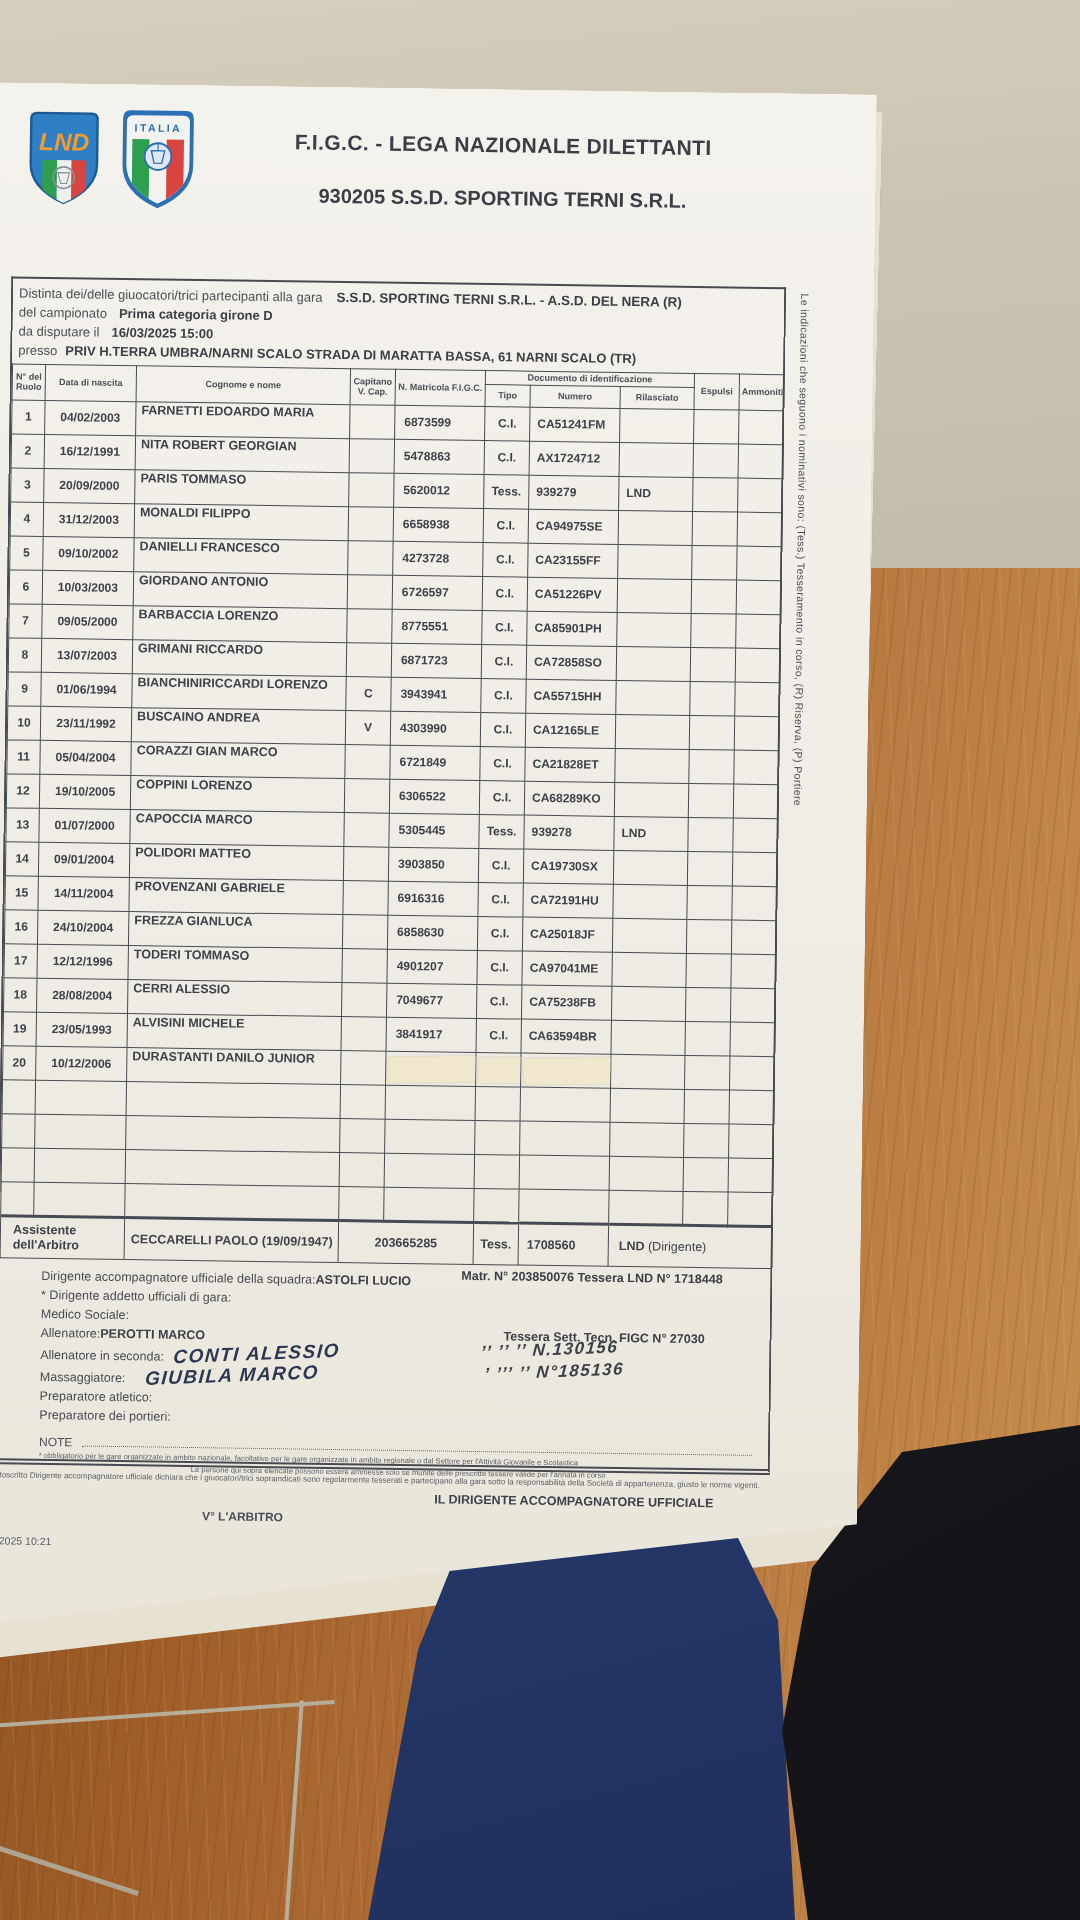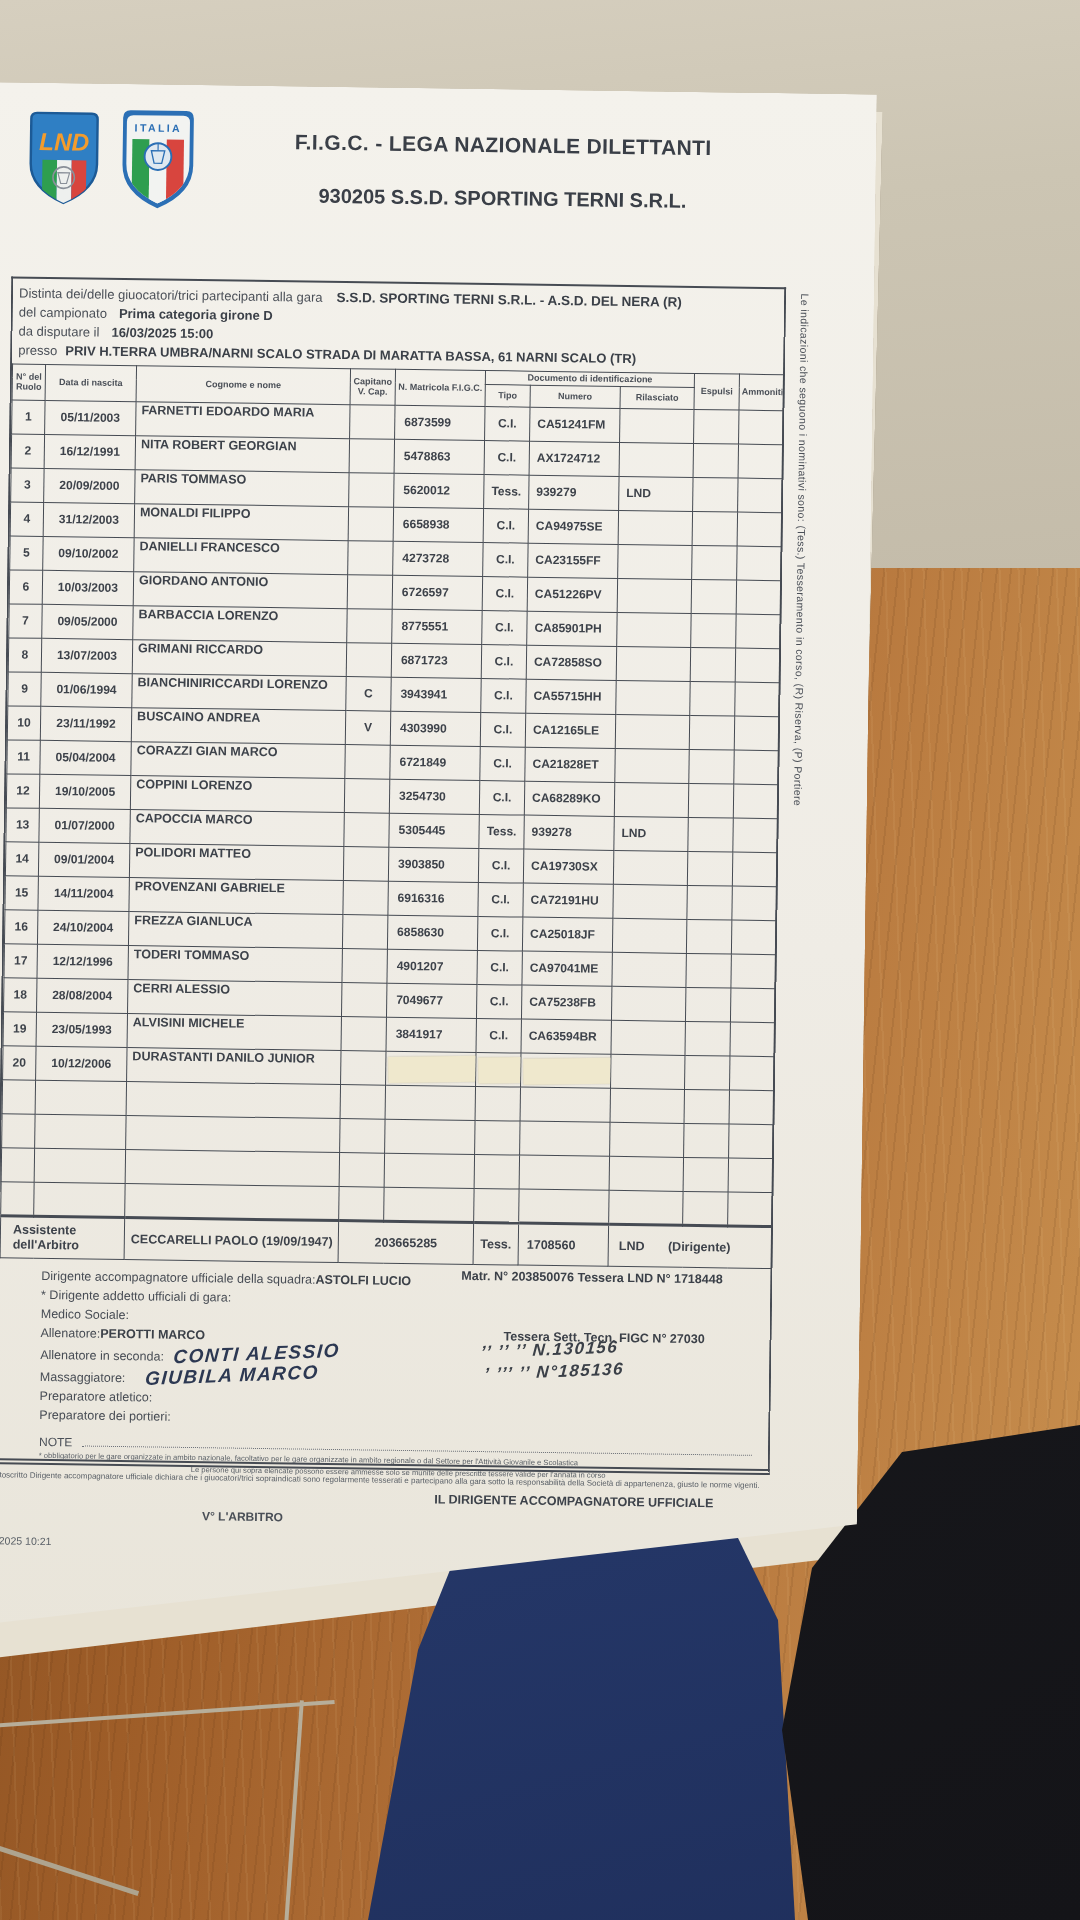--- a/index.html
+++ b/index.html
@@ -63,21 +63,21 @@
   td.c-num,td.c-ril{padding-left:7px;}
   .patch{position:absolute;left:2px;right:-2px;top:4px;bottom:3px;background:#efe8cd;
     transform:rotate(-1.6deg);box-shadow:0 0 2px rgba(120,110,60,.35);display:block;}
   tr.assist td{height:42px;border-top:3px solid #464b53;font-size:12.5px;}
   tr.assist td.a-label{white-space:normal;padding-left:12px;font-weight:bold;line-height:1.2;}
   tr.assist td.a-name{padding-left:6px;font-weight:bold;}
   tr.assist td.a-matr{text-align:center;font-weight:bold;}
   tr.assist td.a-tipo{text-align:center;font-weight:bold;}
   tr.assist td.a-num{padding-left:8px;font-weight:bold;}
   tr.assist td.a-ril{padding-left:10px;font-weight:bold;}
-  tr.assist .ril-note{margin-left:20px;font-weight:bold;}
+  tr.assist .ril-note{font-weight:normal;}
   
   .gutter{position:absolute;left:0;top:320px;width:28px;z-index:5;}
   .gutter-num{height:34px;line-height:34px;text-align:right;padding-right:8px;
     font-size:11px;font-weight:bold;color:#3d424a;}
   
   .officials{position:relative;padding:8px 0 0 42px;font-size:12.5px;color:#474c54;line-height:19px;}
   .off-line b{color:#3b4048;}
   .hand{font-style:italic;font-weight:600;color:#2c3852;letter-spacing:1.5px;
     display:inline-block;font-size:19px;transform:rotate(-3deg) skewX(-6deg) translateY(-2px);}
   .right-abs{position:absolute;font-weight:bold;color:#3b4048;font-size:12.5px;}
@@ -202,21 +202,21 @@
           </tr>
           <tr class="h2">
             <th>Tipo</th>
             <th>Numero</th>
             <th>Rilasciato</th>
           </tr>
         </thead>
         <tbody>
             <tr>
               <td class="c-ruolo"><span>1</span></td>
-              <td class="c-nascita"><span>05/11/2003</span></td>
+              <td class="c-nascita"><span>04/02/2003</span></td>
               <td class="c-nome"><span>FARNETTI EDOARDO MARIA</span></td>
               <td class="c-cap"><span></span></td>
               <td class="c-matr"><span>6873599</span></td>
               <td class="c-tipo"><span>C.I.</span></td>
               <td class="c-num"><span>CA51241FM</span></td>
               <td class="c-ril"><span></span></td>
               <td class="c-esp"><span></span></td>
               <td class="c-amm"><span></span></td>
             </tr>
             <tr>
@@ -337,21 +337,21 @@
               <td class="c-num"><span>CA21828ET</span></td>
               <td class="c-ril"><span></span></td>
               <td class="c-esp"><span></span></td>
               <td class="c-amm"><span></span></td>
             </tr>
             <tr>
               <td class="c-ruolo"><span>12</span></td>
               <td class="c-nascita"><span>19/10/2005</span></td>
               <td class="c-nome"><span>COPPINI LORENZO</span></td>
               <td class="c-cap"><span></span></td>
-              <td class="c-matr"><span>3254730</span></td>
+              <td class="c-matr"><span>6306522</span></td>
               <td class="c-tipo"><span>C.I.</span></td>
               <td class="c-num"><span>CA68289KO</span></td>
               <td class="c-ril"><span></span></td>
               <td class="c-esp"><span></span></td>
               <td class="c-amm"><span></span></td>
             </tr>
             <tr>
               <td class="c-ruolo"><span>13</span></td>
               <td class="c-nascita"><span>01/07/2000</span></td>
               <td class="c-nome"><span>CAPOCCIA MARCO</span></td>

